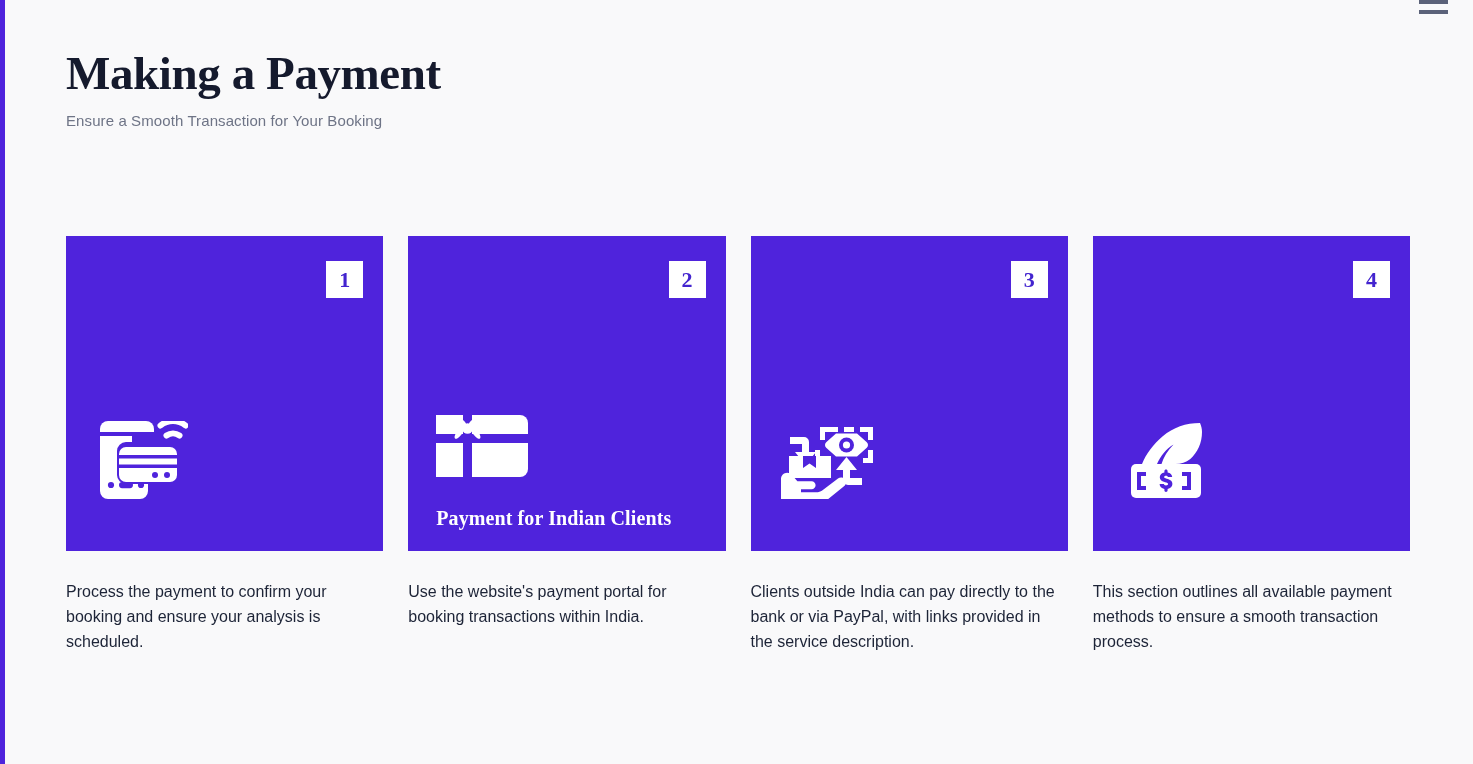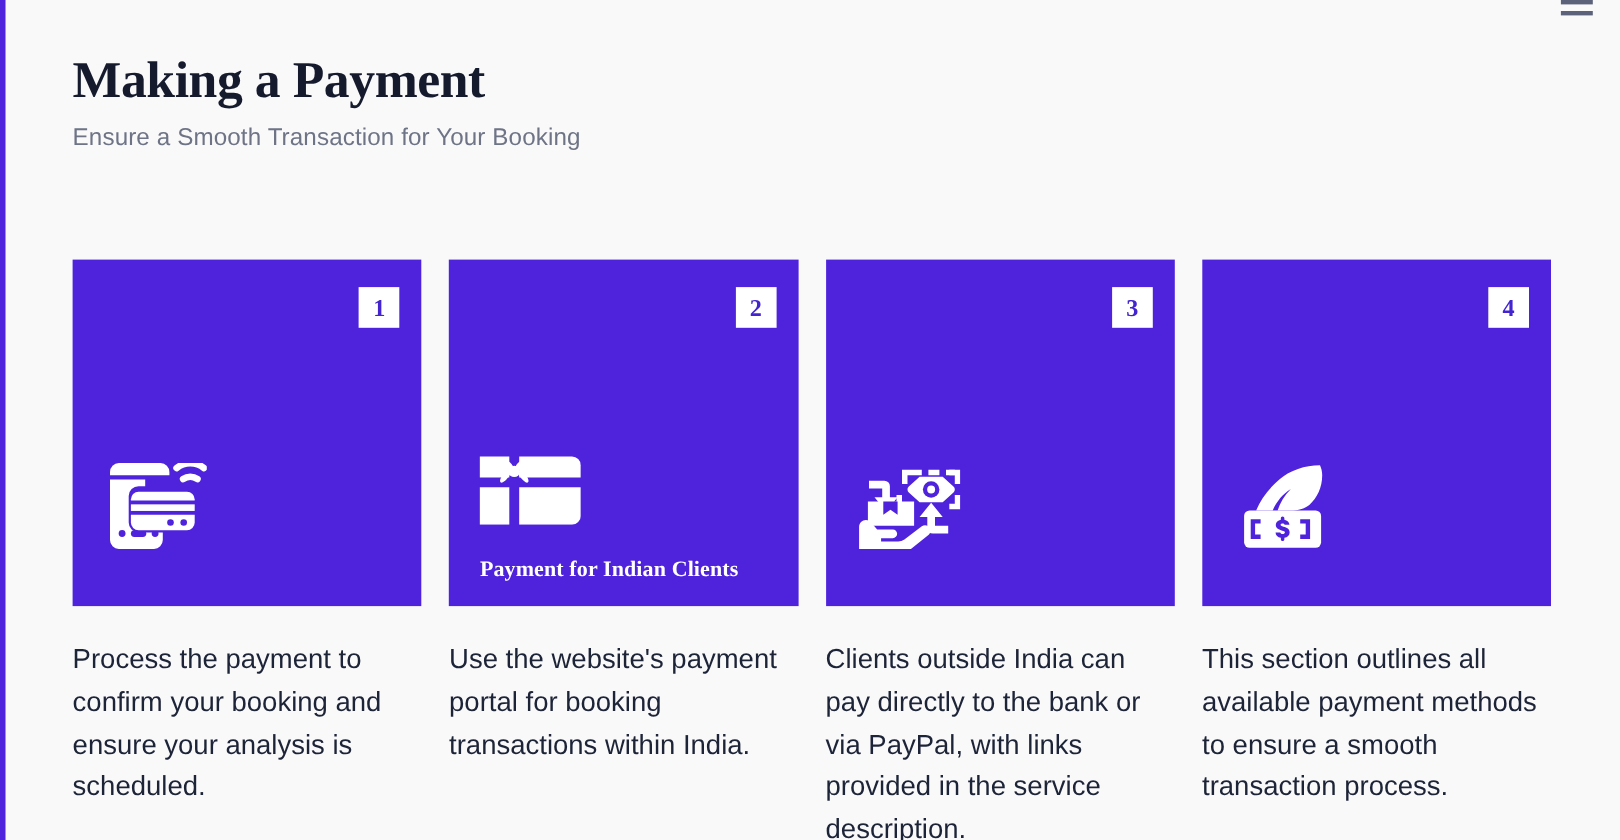--- a/index.html
+++ b/index.html
@@ -62,21 +62,21 @@
     font-size: 47px;
     letter-spacing: -0.4px;
     color: #151a2d;
     line-height: 1.15;
   }
 
   .page-subtitle {
     position: absolute;
     left: 66px;
     top: 104px;
-    font-size: 22px;
+    font-size: 15px;
     color: #6e7486;
     letter-spacing: 0.1px;
   }
 
   
   .cards {
     position: absolute;
     left: 66px;
     top: 228px;
     width: 1344px;
@@ -130,21 +130,21 @@
     font-family: "Liberation Serif", serif;
     font-weight: 700;
     font-size: 20px;
     line-height: 1.1;
     color: #ffffff;
     letter-spacing: 0.1px;
   }
 
   .card-desc {
     margin-top: 29px;
-    font-size: 25px;
+    font-size: 16px;
     line-height: 1.55;
     color: #1d2437;
     padding-right: 6px;
   }
 </style>
 </head>
 <body>
 
 <div class="edge-bar"></div>
 

